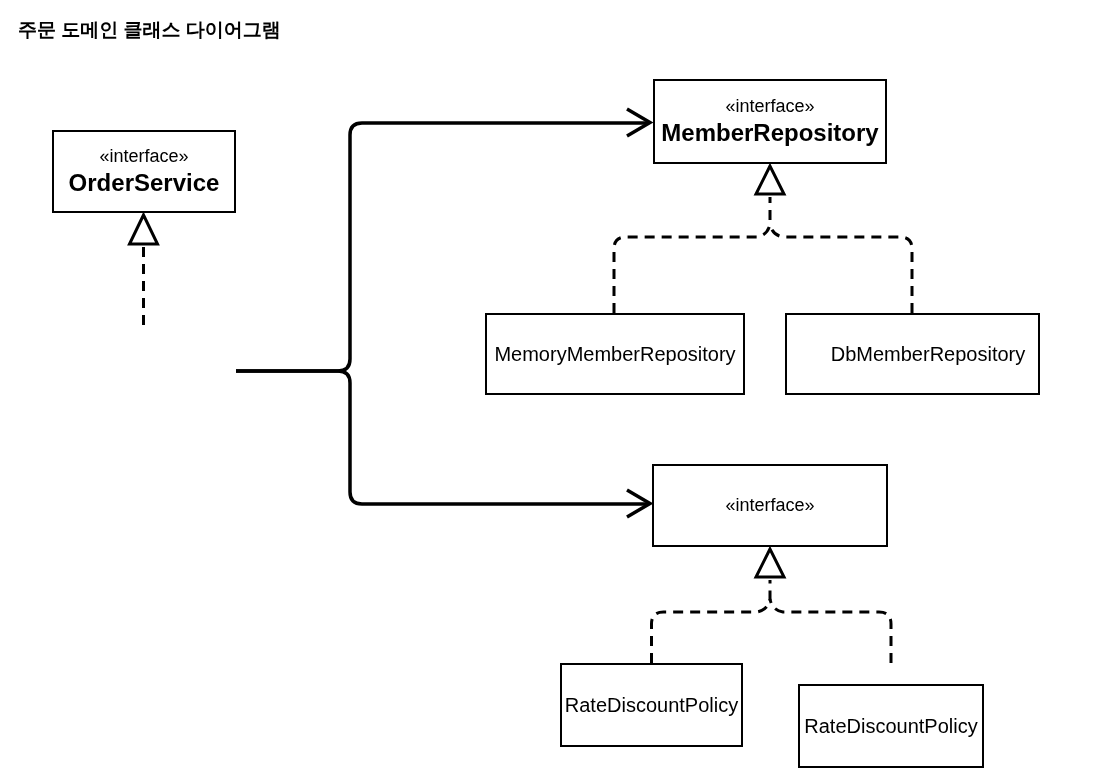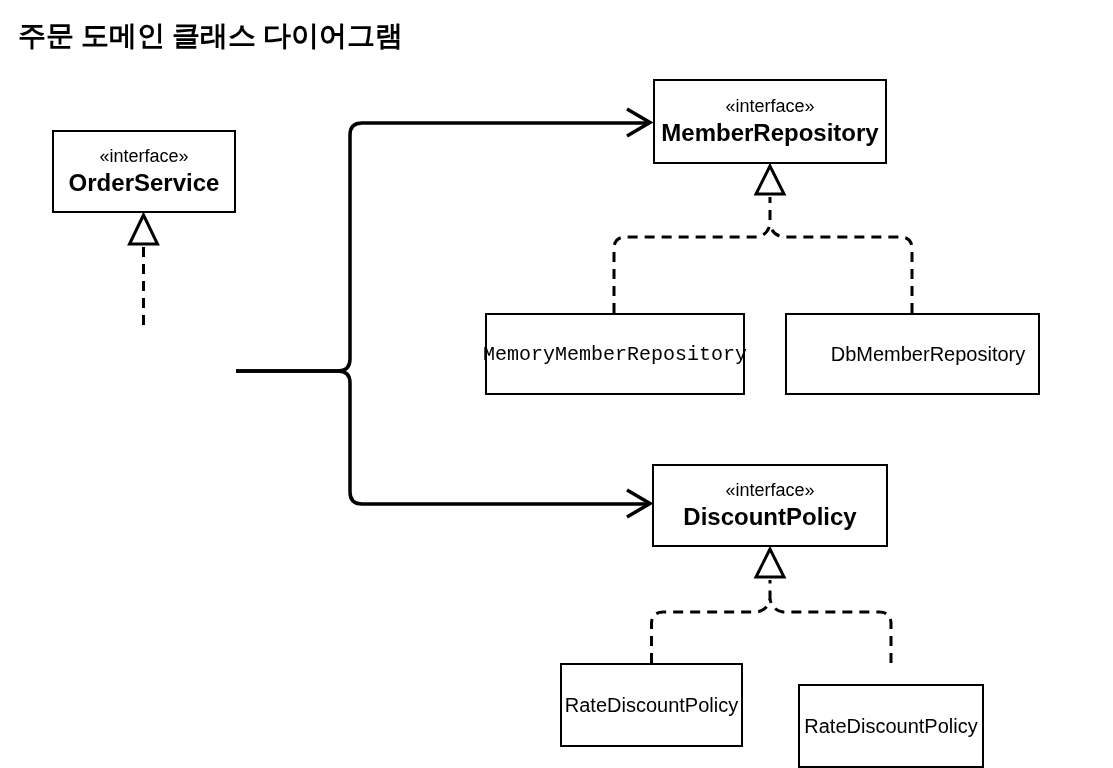--- a/index.html
+++ b/index.html
@@ -12,25 +12,24 @@
     position: relative;
     width: 1113px;
     height: 768px;
     background: #ffffff;
     overflow: hidden;
   }
   .page-title {
     position: absolute;
     left: 18px;
     top: 17px;
-    font-size: 28px;
+    font-size: 19px;
     font-weight: bold;
     color: #000000;
     white-space: nowrap;
-    font-family: Liberation Serif, serif;
   }
   .edges-layer {
     position: absolute;
     left: 0;
     top: 0;
     width: 1113px;
     height: 768px;
   }
   .uml-box {
     position: absolute;
@@ -56,21 +55,21 @@
   }
   .class-name {
     font-size: 20px;
     font-weight: normal;
     white-space: nowrap;
   }
   
   #box-order-service            { left: 52px;  top: 130px; width: 184px; height: 83px; }
   #box-order-service-impl       { left: 52px;  top: 330px; width: 185px; height: 83px; }
   #box-member-repository        { left: 653px; top: 79px;  width: 234px; height: 85px; }
-  #box-memory-member-repository { left: 485px; top: 313px; width: 260px; height: 82px; font-family: Liberation Mono, monospace; }
+  #box-memory-member-repository { left: 485px; top: 313px; width: 260px; height: 82px; }
   #box-db-member-repository     { left: 785px; top: 313px; width: 255px; height: 82px; padding-left: 31px; }
   #box-discount-policy          { left: 652px; top: 464px; width: 236px; height: 83px; }
   #box-fix-discount-policy      { left: 560px; top: 663px; width: 183px; height: 84px; }
   #box-rate-discount-policy     { left: 798px; top: 684px; width: 186px; height: 84px; }
 </style>
 </head>
 <body>
 
 <div class="canvas">
 
@@ -120,21 +119,20 @@
   <div class="uml-box" id="box-memory-member-repository">
     <span class="class-name">MemoryMemberRepository</span>
   </div>
 
   <div class="uml-box" id="box-db-member-repository">
     <span class="class-name">DbMemberRepository</span>
   </div>
 
   <div class="uml-box" id="box-discount-policy">
     <span class="stereotype">«interface»</span>
-    <span class="iface-name">DiscountPolicy</span>
   </div>
 
   <div class="uml-box" id="box-fix-discount-policy">
     <span class="class-name">RateDiscountPolicy</span>
   </div>
 
   <div class="uml-box" id="box-rate-discount-policy">
     <span class="class-name">RateDiscountPolicy</span>
   </div>
 

